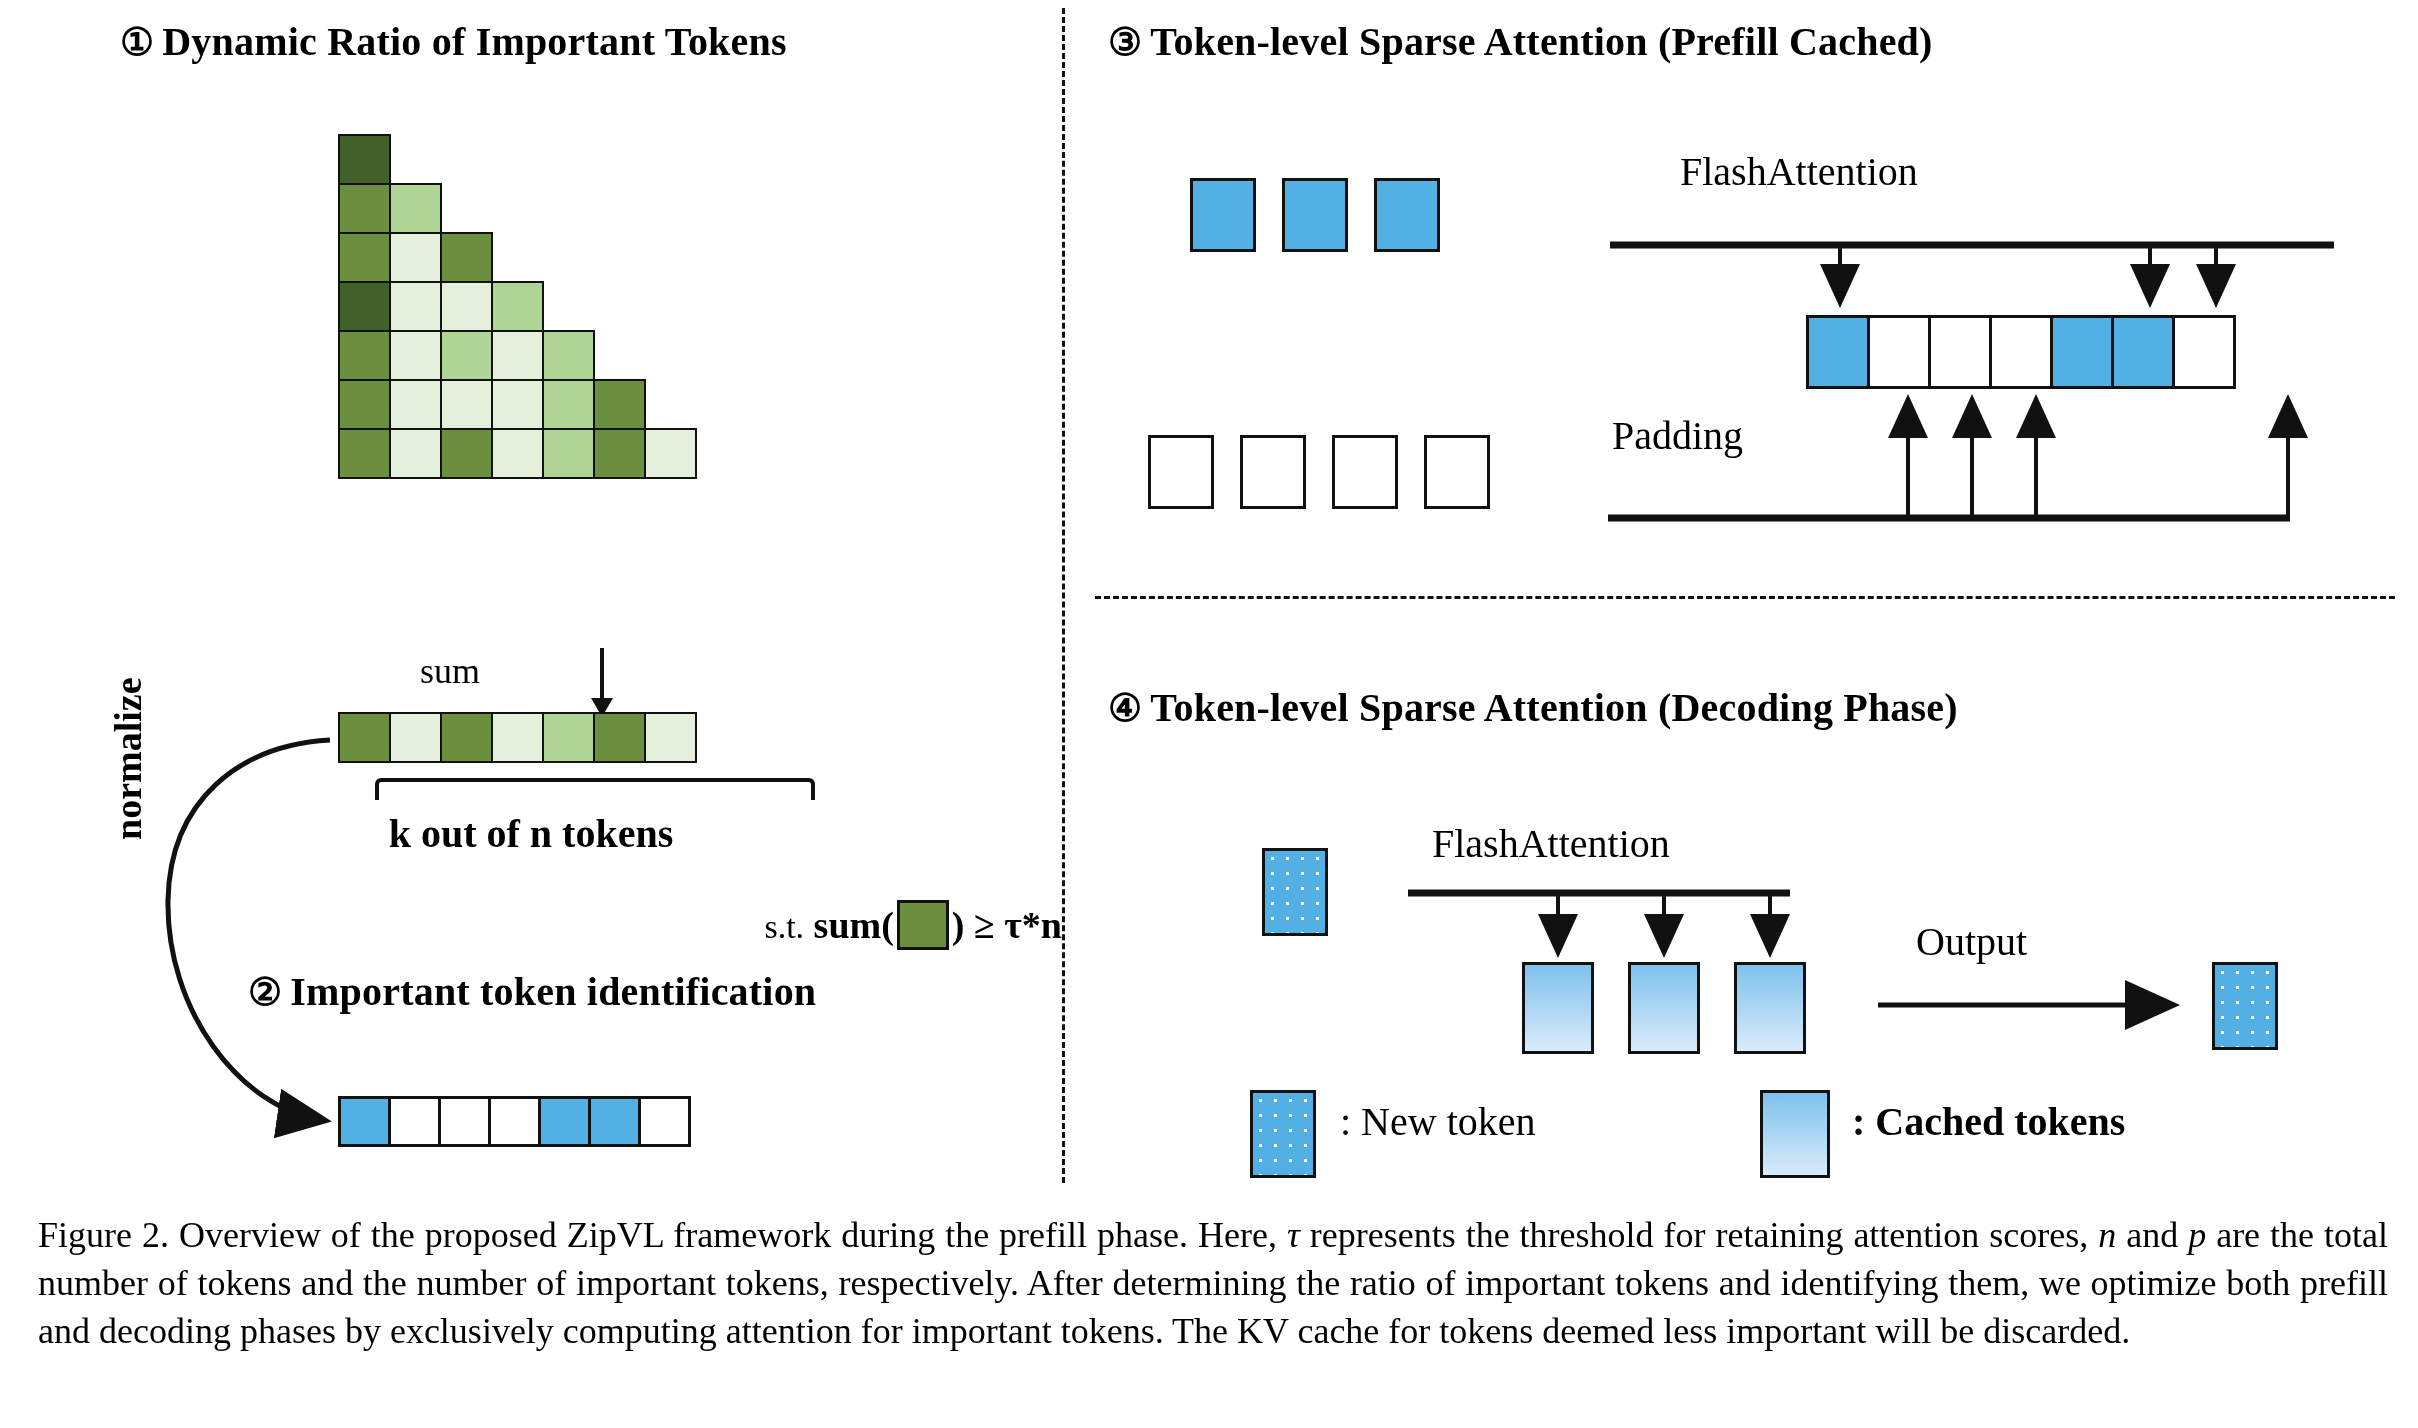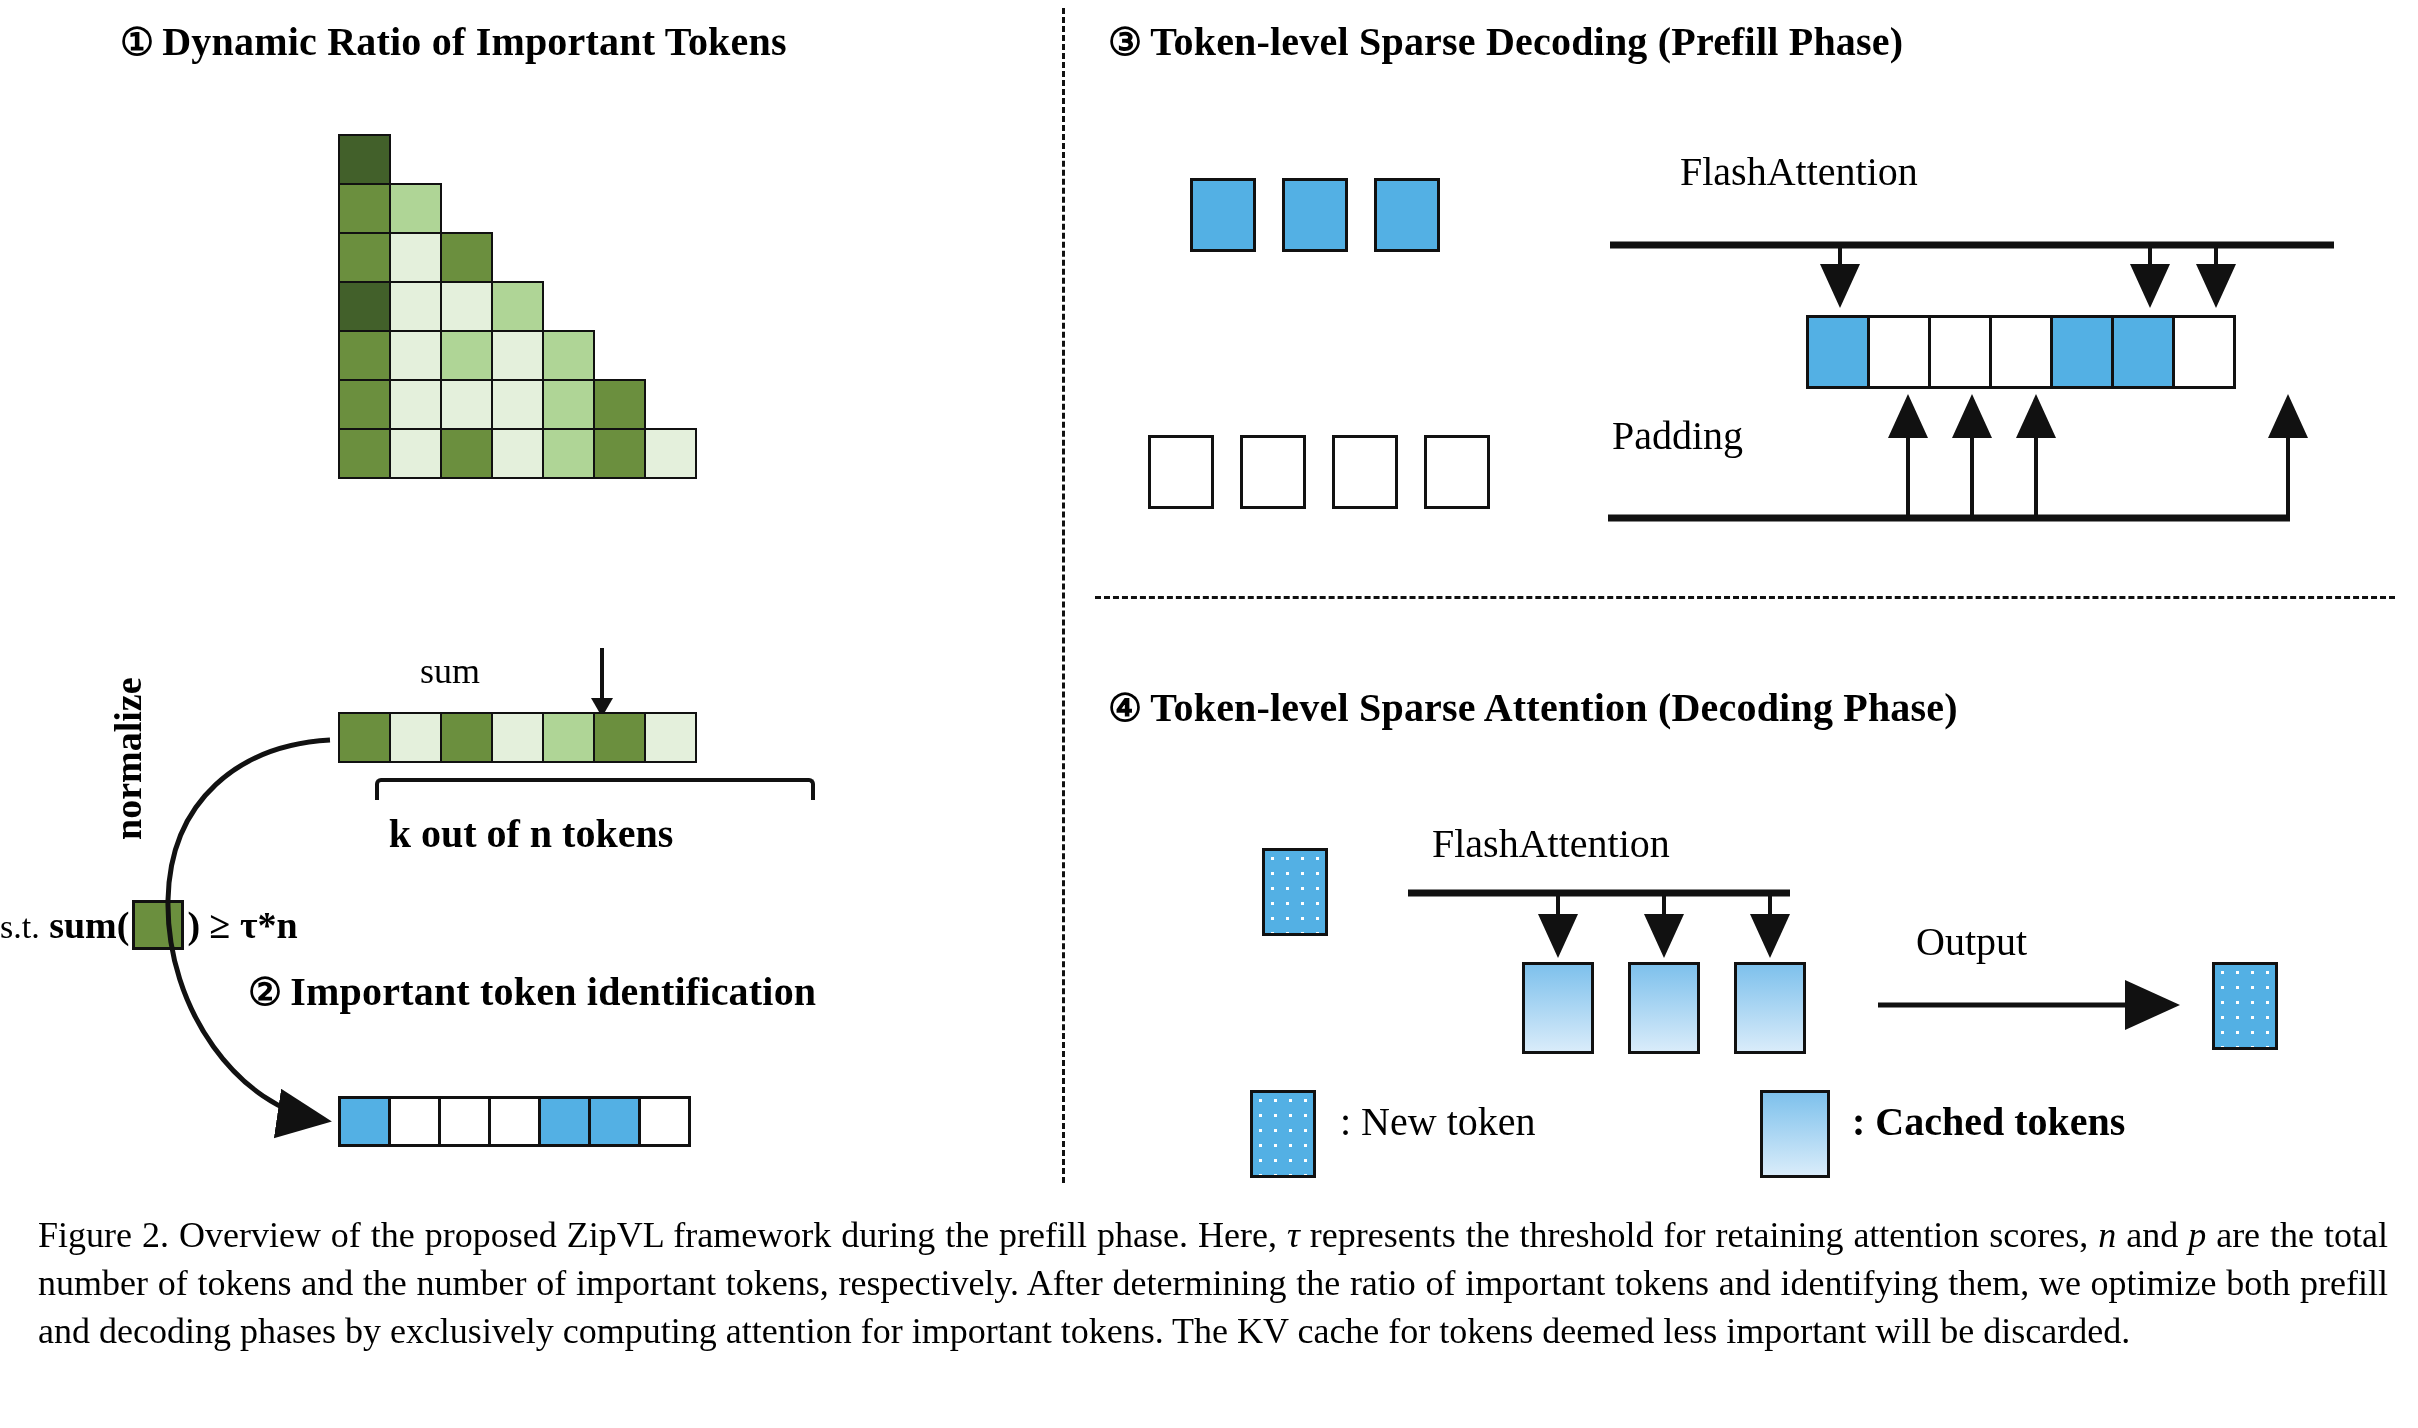--- a/index.html
+++ b/index.html
@@ -95,21 +95,21 @@
   }
   .kofn {
     position: absolute; left: 0; top: 810px; width: 1062px;
     text-align: center;
     font-weight: bold; font-size: 40px;
   }
 
   
   .constraint {
     position: absolute; left: 0; top: 900px; width: 1062px;
-    text-align: left;
+    text-align: right;
     font-size: 38px;
     white-space: nowrap;
   }
   .constraint .st { font-weight: normal; font-size: 34px; }
   .constraint .bold { font-weight: bold; }
   .swatch-inline {
     display: inline-block;
     width: 52px; height: 50px;
     background: #6b8f3e;
     border: 3px solid #111;
@@ -296,21 +296,21 @@
     <defs>
       <marker id="ah" markerWidth="12" markerHeight="12" refX="9" refY="5" orient="auto">
         <path d="M0,0 L11,5 L0,10 z" fill="#111"></path>
       </marker>
     </defs>
     <path d="M330,740 C240,745 170,800 168,900" stroke="#111" stroke-width="5" fill="none"></path>
     <path d="M168,900 C166,1010 240,1108 322,1120" stroke="#111" stroke-width="5" fill="none" marker-end="url(#ah)"></path>
   </svg>
 
   <div class="heading" style="left:1108px; top:18px;">
-    <span class="circnum">③</span><span>Token-level Sparse Decoding (Prefill Phase)</span>
+    <span class="circnum">③</span><span>Token-level Sparse Attention (Prefill Cached)</span>
   </div>
 
   <div class="blk blue" style="left:1190px; top:178px; width:66px; height:74px;"></div>
   <div class="blk blue" style="left:1282px; top:178px; width:66px; height:74px;"></div>
   <div class="blk blue" style="left:1374px; top:178px; width:66px; height:74px;"></div>
 
   <div class="blk white" style="left:1148px; top:435px; width:66px; height:74px;"></div>
   <div class="blk white" style="left:1240px; top:435px; width:66px; height:74px;"></div>
   <div class="blk white" style="left:1332px; top:435px; width:66px; height:74px;"></div>
   <div class="blk white" style="left:1424px; top:435px; width:66px; height:74px;"></div>

